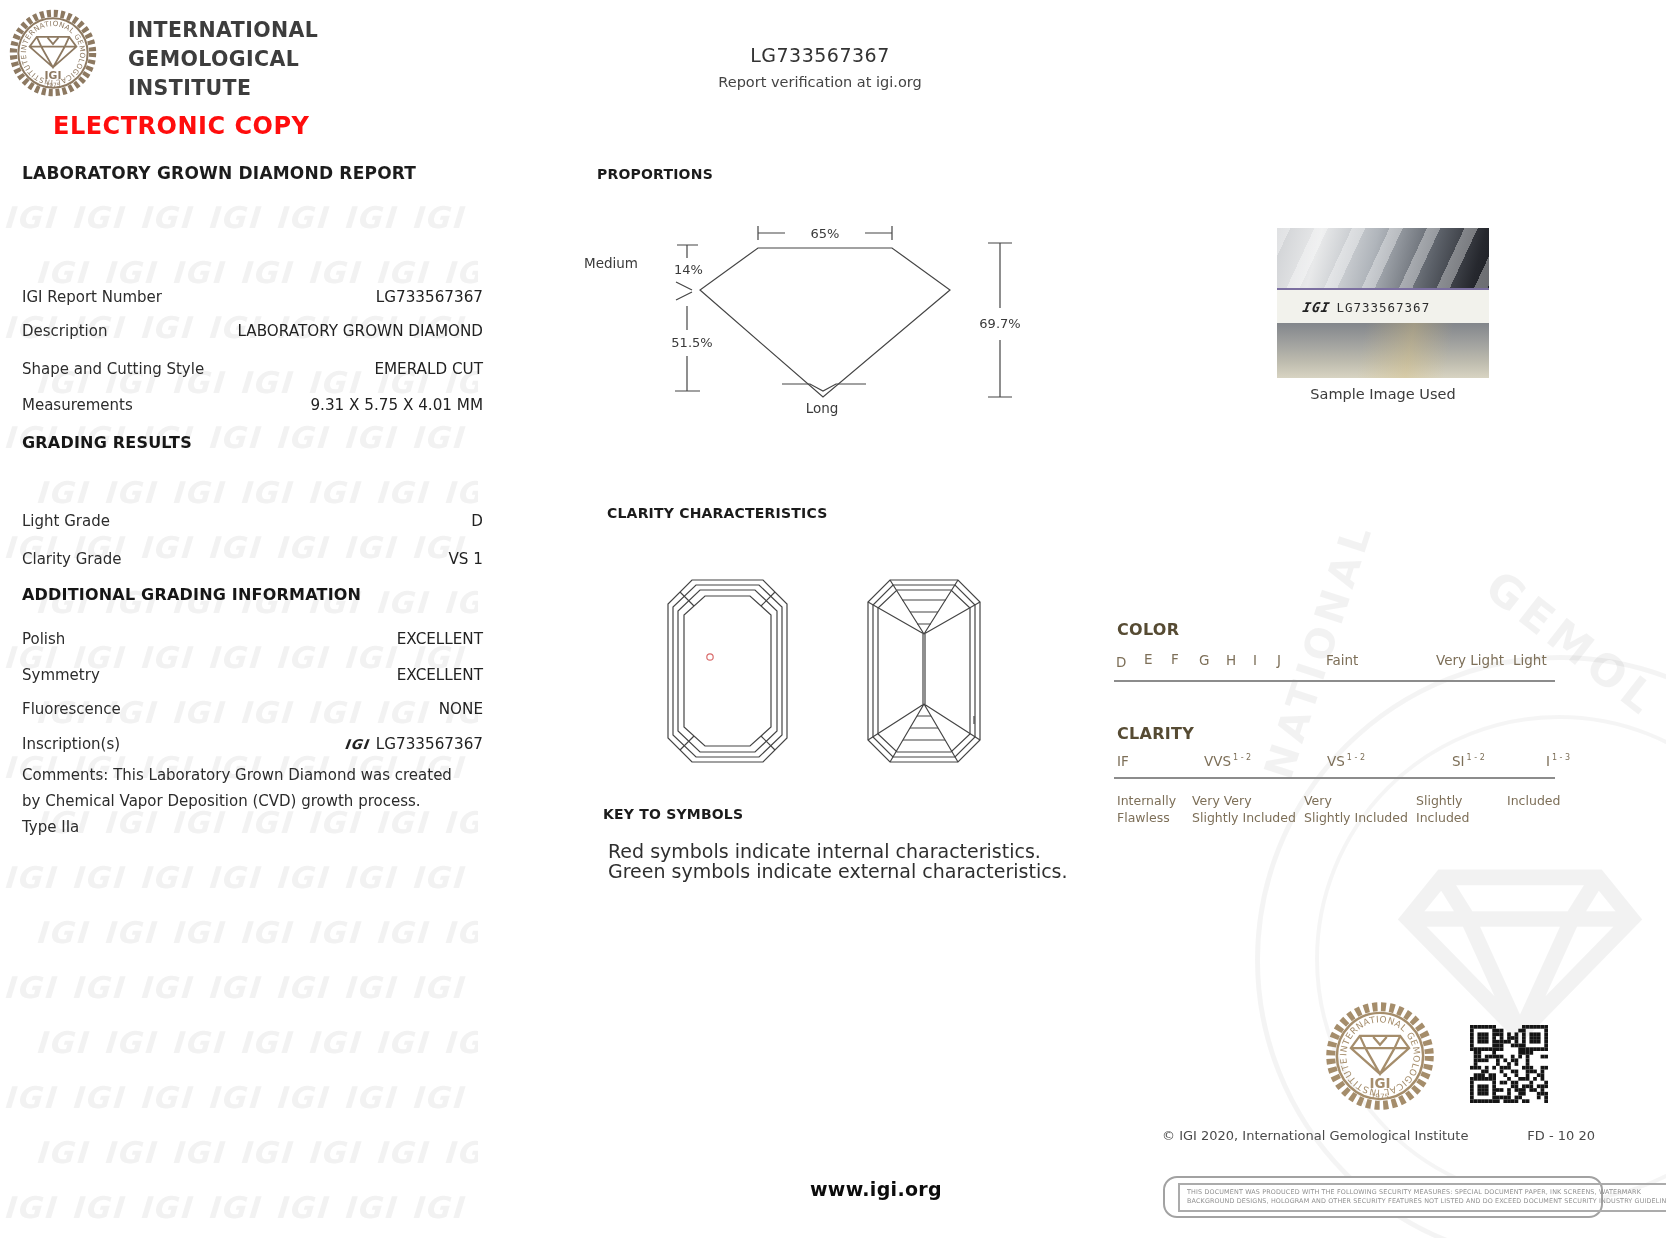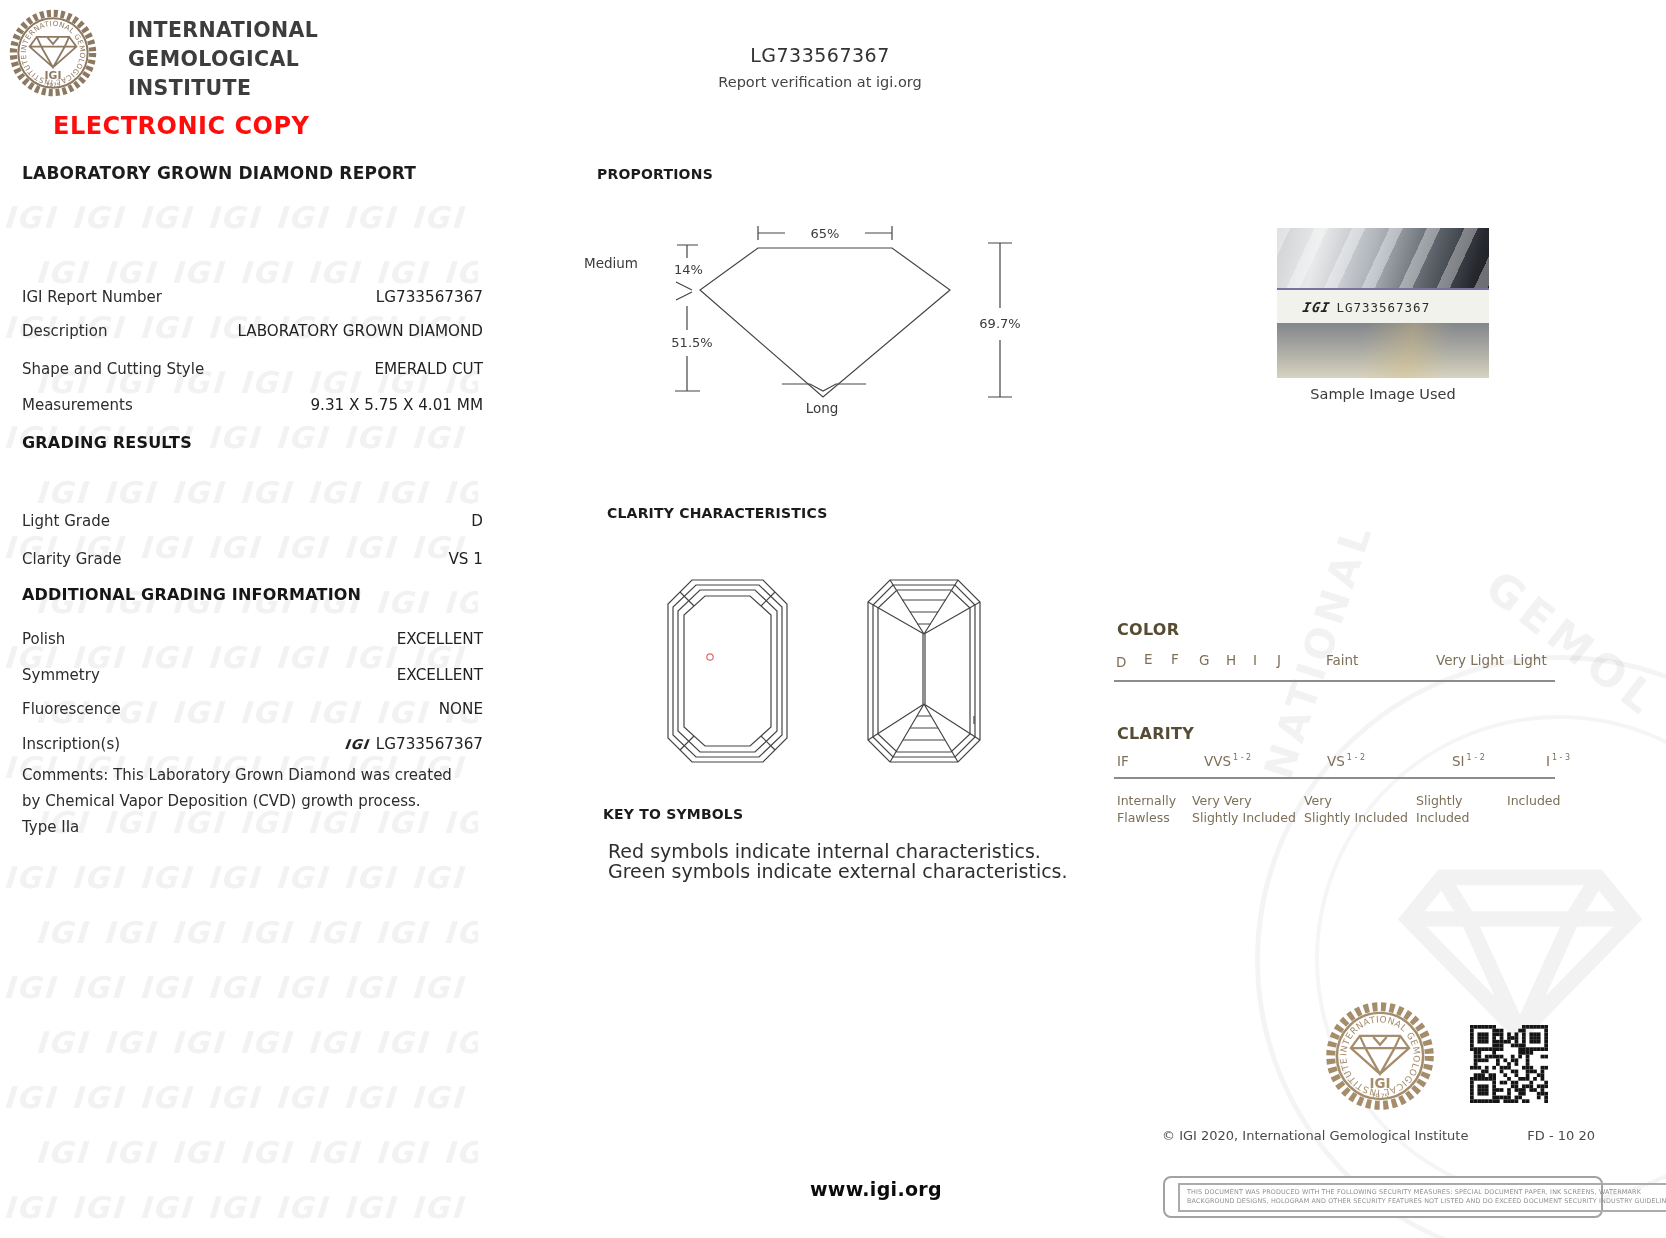--- a/index.html
+++ b/index.html
@@ -38,21 +38,21 @@
   
   .scale-heading{position:absolute;font-size:16px;font-weight:bold;color:#564b33;letter-spacing:.3px;}
   .scale-letter,.scale-word{position:absolute;font-size:13.5px;color:#7d6f58;}
   .scale-line{position:absolute;height:2px;background:#8c8c8c;}
   .grade-cell{position:absolute;font-size:13.5px;color:#7d6f58;}
   .grade-cell sup{font-size:8px;position:relative;top:-1px;margin-left:2px;}
   .desc-cell{position:absolute;font-size:12.5px;line-height:17px;color:#7d6f58;}
   
   #copyright{left:1162px;top:1128px;font-size:13px;color:#4a4a4a;}
   #form-code{left:1455px;top:1128px;width:140px;text-align:right;font-size:13px;color:#4a4a4a;}
-  #security-box{left:1163px;top:1176px;width:440px;height:42px;border:2px solid #a2a2a2;border-radius:8px;
+  #security-box{left:1163px;top:1176px;width:440px;height:42px;border:2px solid #a2a2a2;border-radius:14px;
      display:flex;align-items:center;padding:3px 6px;box-sizing:border-box;background:#fff;}
   #security-inner{flex:1;border:2px solid #ababab;margin-left:7px;padding:3px 7px;}
   #security-inner div{font-size:6.4px;line-height:9.5px;color:#8f8f8f;letter-spacing:.15px;white-space:nowrap;}
   
   #wm-left{left:0;top:200px;width:478px;height:1038px;overflow:hidden;z-index:0;}
   .wm-tile{position:absolute;font-size:30px;font-weight:bold;font-style:italic;color:rgba(70,70,70,.07);
            letter-spacing:2px;transform:skewX(-6deg);}
   .wm-circle{position:absolute;border-radius:50%;z-index:0;}
   .wm-text{position:absolute;font-weight:bold;color:rgba(0,0,0,.05);z-index:0;}
   .z1{position:absolute;z-index:2;}

